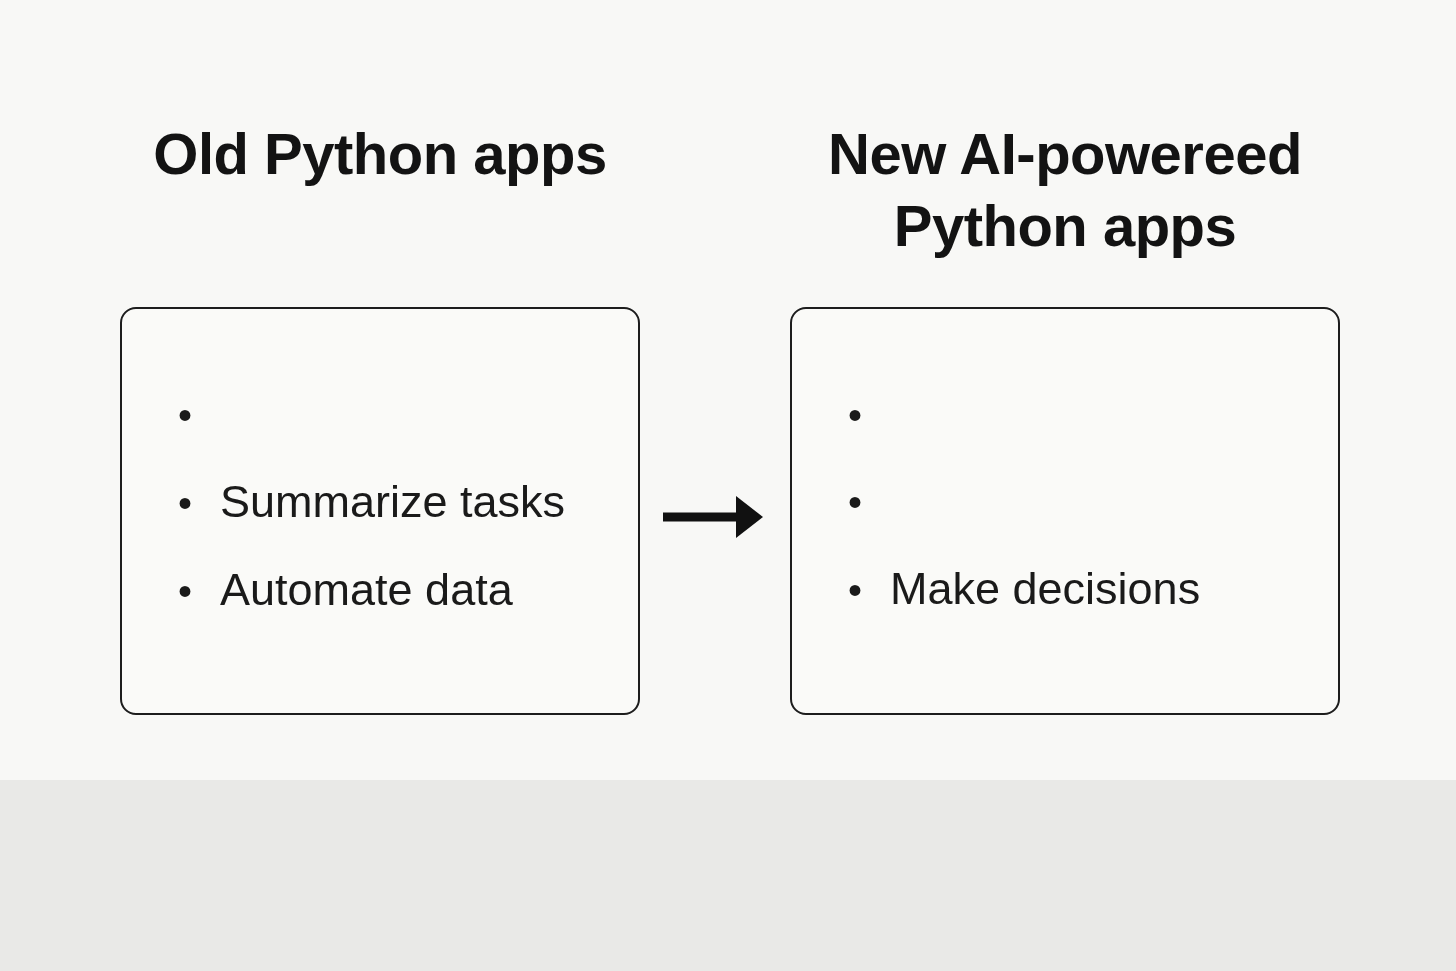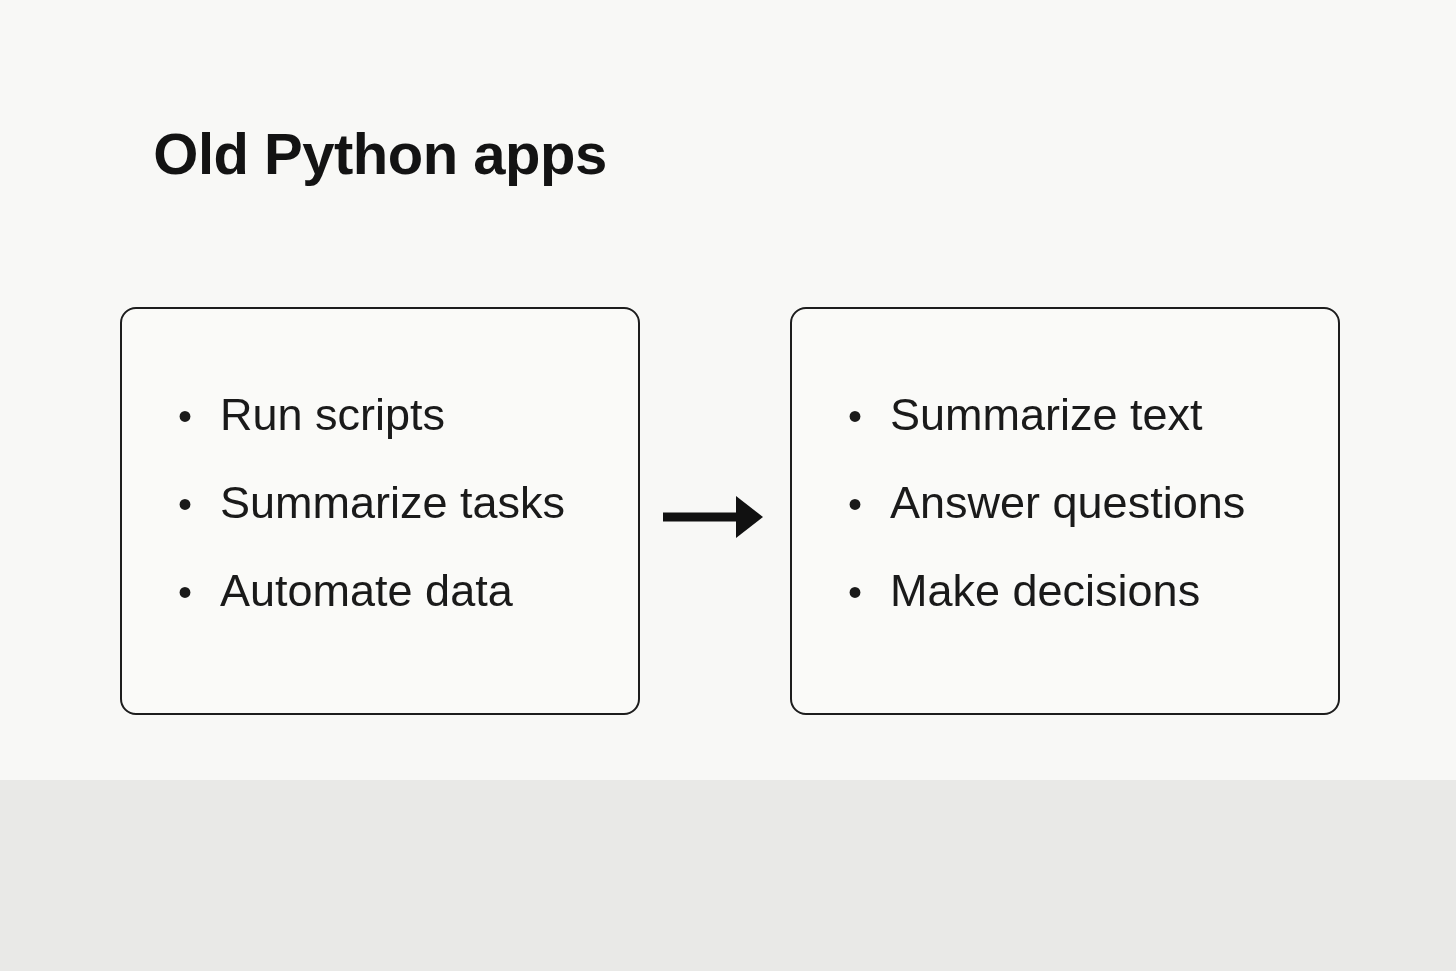--- a/index.html
+++ b/index.html
@@ -62,26 +62,26 @@
   }
   .arrow-wrap svg { display: block; width: 100%; height: 100%; }
 </style>
 </head>
 <body>
 
 <div class="canvas">
 
   <div class="panel-title left">Old Python apps</div>
 
+  <div class="panel-title right">New AI-powereed Python apps</div>
 
   <div class="box left">
     <ul class="bullet-list">
       <li>
         <span class="dot">•</span>
-        <span>Run scripts</span>
       </li>
       <li>
         <span class="dot">•</span>
         <span>Summarize tasks</span>
       </li>
       <li>
         <span class="dot">•</span>
         <span>Automate data</span>
       </li>
     </ul>
@@ -91,25 +91,23 @@
     <svg viewBox="0 0 104 46" xmlns="http://www.w3.org/2000/svg">
       <line x1="3" y1="23" x2="80" y2="23" stroke="#111111" stroke-width="9"></line>
       <polygon points="76,2 103,23 76,44" fill="#111111"></polygon>
     </svg>
   </div>
 
   <div class="box right">
     <ul class="bullet-list">
       <li>
         <span class="dot">•</span>
-        <span>Summarize text</span>
       </li>
       <li>
         <span class="dot">•</span>
-        <span>Answer questions</span>
       </li>
       <li>
         <span class="dot">•</span>
         <span>Make decisions</span>
       </li>
     </ul>
   </div>
 
 </div>
 

